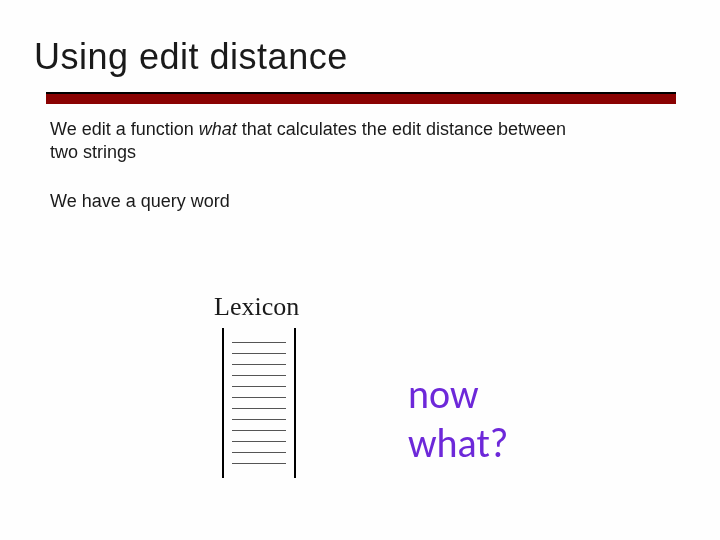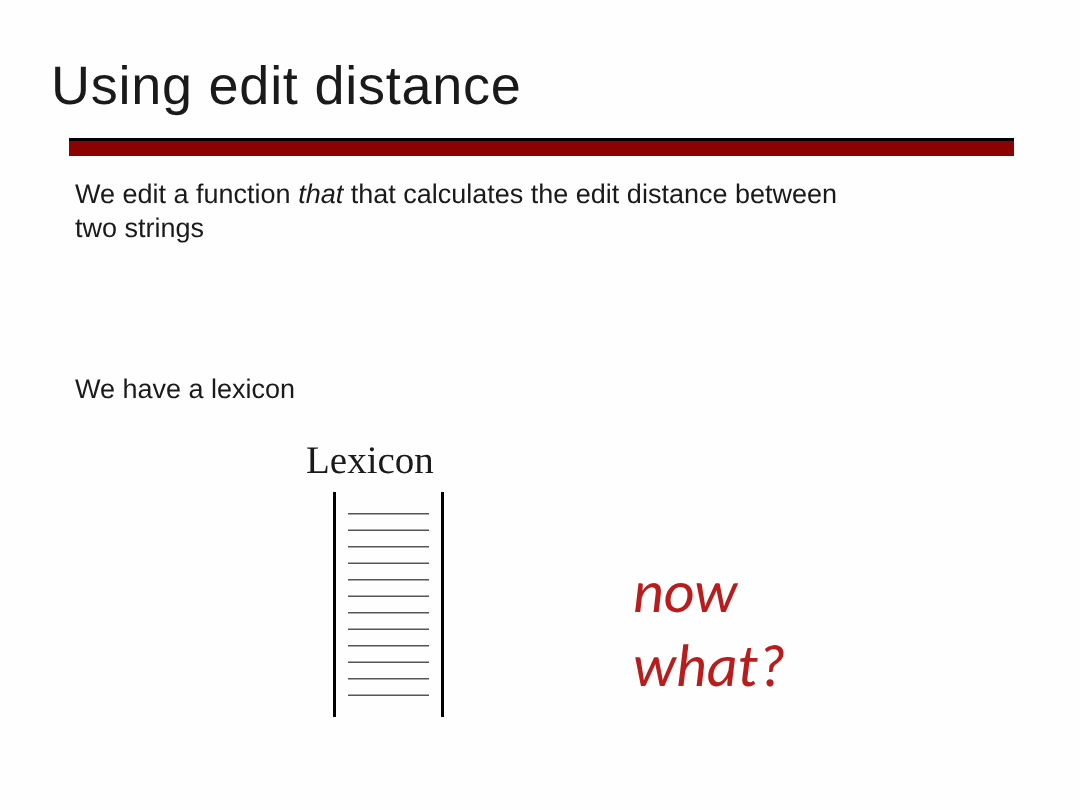--- a/index.html
+++ b/index.html
@@ -56,21 +56,21 @@
     line-height: 1.25;
     max-width: 600px;
   }
   .line1 { top: 118px; }
   .line2 { top: 190px; }
   .line3 { top: 248px; }
   .em { font-style: italic; }
 
   .lexicon-label {
     position: absolute;
-    left: 204px;
+    left: 214px;
     top: 292px;
     font-family: "Palatino Linotype", Palatino, "Book Antiqua", Georgia, serif;
     font-size: 26px;
     text-align: right;
   }
 
   .query-word {
     position: absolute;
     left: 60px;
     top: 394px;
@@ -104,47 +104,46 @@
     justify-content: space-evenly;
     padding: 4px 8px;
   }
   .lexicon-box div {
     height: 1px;
     background: #555;
   }
 
   .callout {
     position: absolute;
-    left: 422px;
+    left: 408px;
     top: 370px;
     font-family: Calibri, "Segoe UI", Arial, sans-serif;
     font-size: 40px;
     font-weight: 400;
-    color: #b91c1c;
-    font-style: italic;
+    color: #6d28d9;
   }
 </style>
 </head>
 <body>
 
 <div class="slide">
 
   <div class="title">Using edit distance</div>
 
   <div class="divider">
     <div class="rule"></div>
     <div class="bar"></div>
   </div>
 
   <div class="body-text line1">
-    <span>We edit a function </span><span class="em">that</span><span> that calculates the edit distance between two strings</span>
+    <span>We edit a function </span><span class="em">what</span><span> that calculates the edit distance between two strings</span>
   </div>
 
+  <div class="body-text line2">We have a query word</div>
 
-  <div class="body-text line3">We have a lexicon</div>
 
   <div class="lexicon-label">Lexicon</div>
 
   <div class="lexicon-box">
     <div></div>
     <div></div>
     <div></div>
     <div></div>
     <div></div>
     <div></div>

